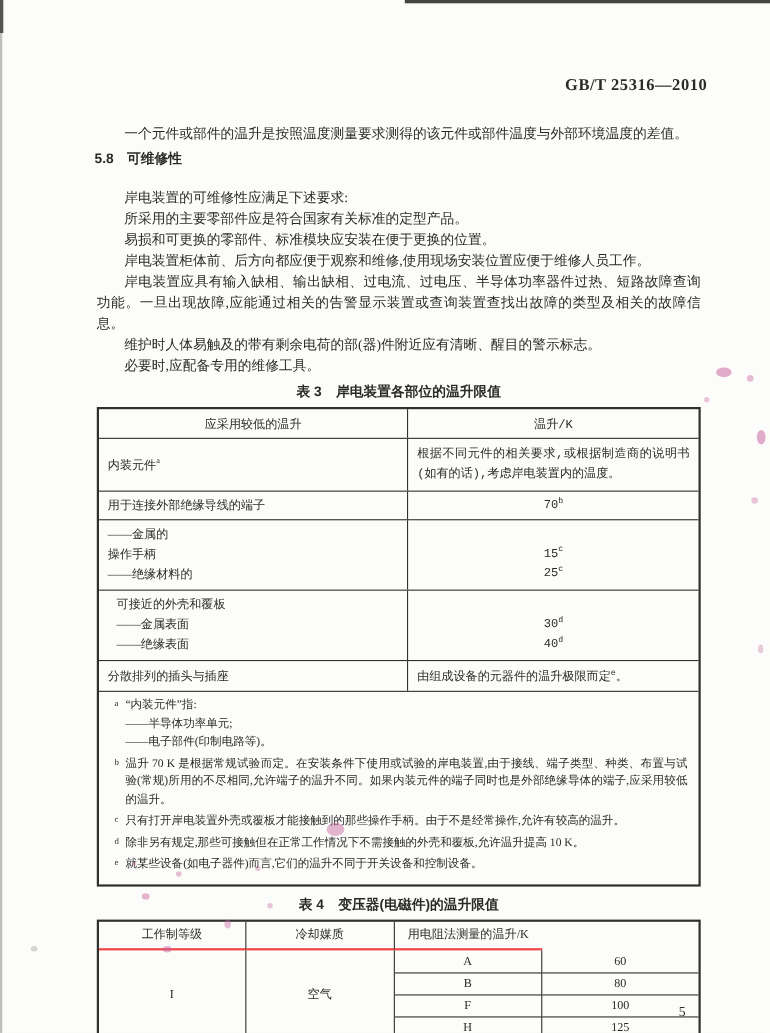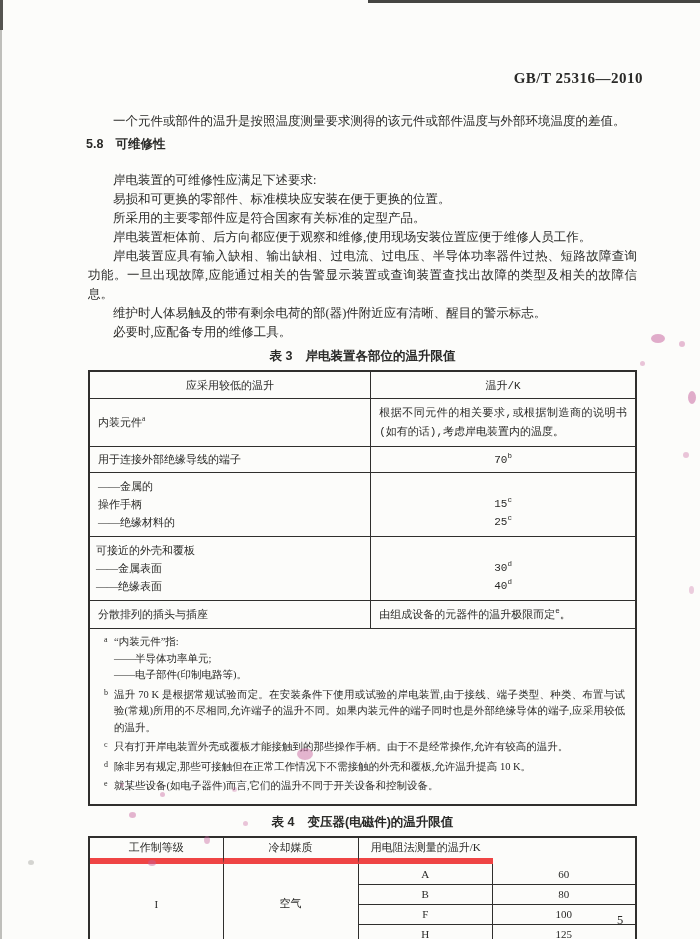--- a/index.html
+++ b/index.html
@@ -55,21 +55,21 @@
   .fn .mk{position:absolute;left:1px;top:-2px;font-size:8px;}
 
   
   .t4{
     display:grid;grid-template-columns:24.5% 24.8% 24.6% 26.1%;
     grid-template-rows:26px 20px 20px 20px 20px;
     border:2px solid #302f2d;font-size:11px;
   }
   .t4 div{display:flex;align-items:center;justify-content:center;}
   .t4 .br{border-right:1px solid #302f2d;}
-  .t4 .hb{border-bottom:6px solid #ef4444;}
+  .t4 .hb{border-bottom:2px solid #ef4444;}
   .t4 .rt{border-top:1px solid #302f2d;}
   .t4 .span4{grid-row:2 / span 4;}
   .pageno{position:absolute;left:617px;top:913px;font-size:12.5px;}
   .s59-wrap{margin-top:7px;}
 </style>
 </head>
 <body>
 
 <div class="page">
   <div class="edge-top"></div>
@@ -79,22 +79,22 @@
   <div class="std-code">GB/T 25316—2010</div>
 
   <div class="content">
     <p class="para">一个元件或部件的温升是按照温度测量要求测得的该元件或部件温度与外部环境温度的差值。</p>
 
     <div class="sec-h">
       <span class="num">5.8</span><span>可维修性</span>
     </div>
 
     <p class="para">岸电装置的可维修性应满足下述要求:</p>
+    <p class="para">所采用的主要零部件应是符合国家有关标准的定型产品。</p>
     <p class="para">易损和可更换的零部件、标准模块应安装在便于更换的位置。</p>
-    <p class="para">所采用的主要零部件应是符合国家有关标准的定型产品。</p>
     <p class="para">岸电装置柜体前、后方向都应便于观察和维修,使用现场安装位置应便于维修人员工作。</p>
     <p class="para">岸电装置应具有输入缺相、输出缺相、过电流、过电压、半导体功率器件过热、短路故障查询功能。一旦出现故障,应能通过相关的告警显示装置或查询装置查找出故障的类型及相关的故障信息。</p>
     <p class="para">维护时人体易触及的带有剩余电荷的部(器)件附近应有清晰、醒目的警示标志。</p>
     <p class="para">必要时,应配备专用的维修工具。</p>
 
     <div class="tbl-title">
       <span class="lbl">表 3</span><span>岸电装置各部位的温升限值</span>
     </div>
 
     <div class="t3">
@@ -124,21 +124,21 @@
           <div>——绝缘材料的</div>
         </div>
         <div class="cr grp valcol">
           <div></div>
           <div><span>15</span><sup>c</sup></div>
           <div><span>25</span><sup>c</sup></div>
         </div>
       </div>
 
       <div class="row">
-        <div class="cl grp leftpad" style="padding-left:6px;">
+        <div class="cl grp leftpad" style="padding-left:16px;">
           <div>可接近的外壳和覆板</div>
           <div>——金属表面</div>
           <div>——绝缘表面</div>
         </div>
         <div class="cr grp valcol">
           <div></div>
           <div><span>30</span><sup>d</sup></div>
           <div><span>40</span><sup>d</sup></div>
         </div>
       </div>

